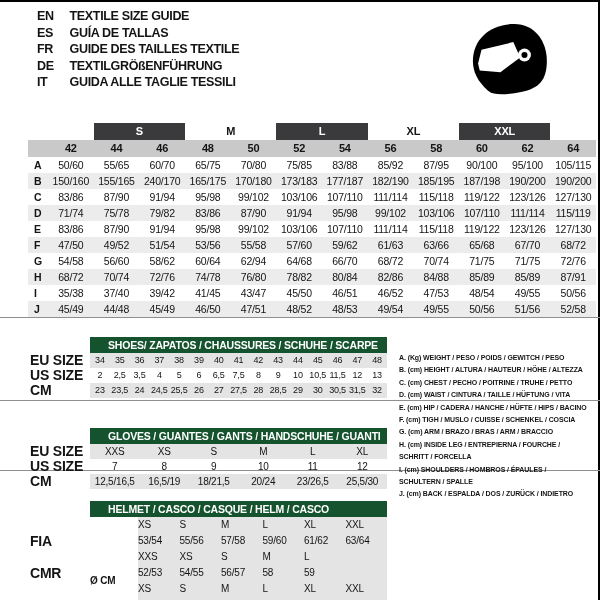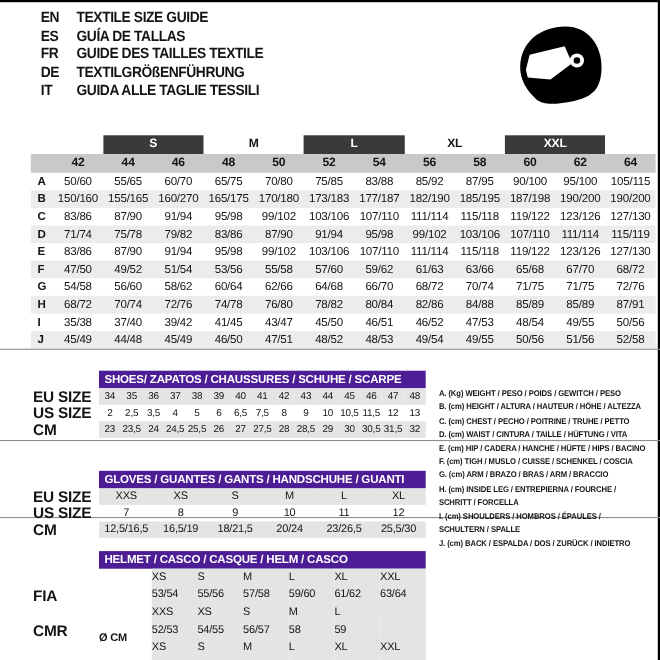--- a/index.html
+++ b/index.html
@@ -28,21 +28,21 @@
   .sizes-row{height:17px;line-height:17px;background:#c9c9c9;font-weight:bold;font-size:11px;text-align:center;}
   .trow{height:16px;line-height:16px;text-align:center;}
   .trows .trow:nth-child(even){background:#ececec;}
   .rl{font-weight:bold;text-align:left;padding-left:6px;}
 
   
   .sep{position:absolute;left:0;width:600px;height:0;border-top:1px solid #8f8f8f;}
 
   
   .sec{position:absolute;left:30px;width:357px;letter-spacing:-0.2px;}
-  .sec-bar{height:16px;line-height:16px;background:#4c1d95;color:#fff;font-weight:bold;font-size:10.5px;padding-left:5px;margin-left:60px;box-sizing:border-box;white-space:nowrap;}
+  .sec-bar{height:16px;line-height:16px;background:#14532d;color:#fff;font-weight:bold;font-size:10.5px;padding-left:18px;margin-left:60px;box-sizing:border-box;white-space:nowrap;}
   .srow{display:grid;grid-template-columns:60px repeat(15,1fr);height:15px;line-height:15px;text-align:center;font-size:9px;}
   .grow{display:grid;grid-template-columns:60px repeat(6,1fr);height:15px;line-height:15px;text-align:center;font-size:10px;}
   .slabel{font-weight:bold;text-align:left;font-size:14px;}
   .srow.g .cell,.grow.g .cell{background:#e4e4e4;}
   .hrow{display:grid;grid-template-columns:60px 48px repeat(6,1fr);height:16px;line-height:16px;font-size:10px;text-align:left;}
   .hrow .cell{text-align:left;}
   .cmcell{font-weight:bold;margin-top:40px;}
   .hrow.g .cmcell,.hrow.g .cell{background:#e4e4e4;}
 
   
@@ -122,21 +122,21 @@
         <span>85/92</span>
         <span>87/95</span>
         <span>90/100</span>
         <span>95/100</span>
         <span>105/115</span>
       </div>
     <div class="mgrid trow">
       <span class="rl">B</span>
     <span>150/160</span>
         <span>155/165</span>
-        <span>160/270</span>
+        <span>240/170</span>
         <span>165/175</span>
         <span>170/180</span>
         <span>173/183</span>
         <span>177/187</span>
         <span>182/190</span>
         <span>185/195</span>
         <span>187/198</span>
         <span>190/200</span>
         <span>190/200</span>
       </div>
@@ -199,21 +199,21 @@
         <span>65/68</span>
         <span>67/70</span>
         <span>68/72</span>
       </div>
     <div class="mgrid trow">
       <span class="rl">G</span>
     <span>54/58</span>
         <span>56/60</span>
         <span>58/62</span>
         <span>60/64</span>
-        <span>62/66</span>
+        <span>62/94</span>
         <span>64/68</span>
         <span>66/70</span>
         <span>68/72</span>
         <span>70/74</span>
         <span>71/75</span>
         <span>71/75</span>
         <span>72/76</span>
       </div>
     <div class="mgrid trow">
       <span class="rl">H</span>

